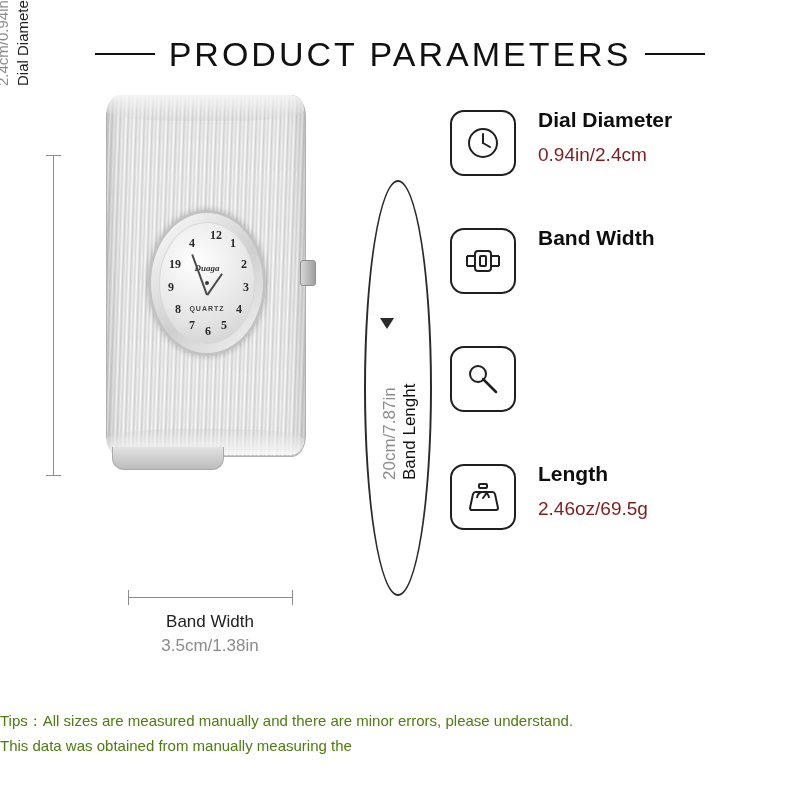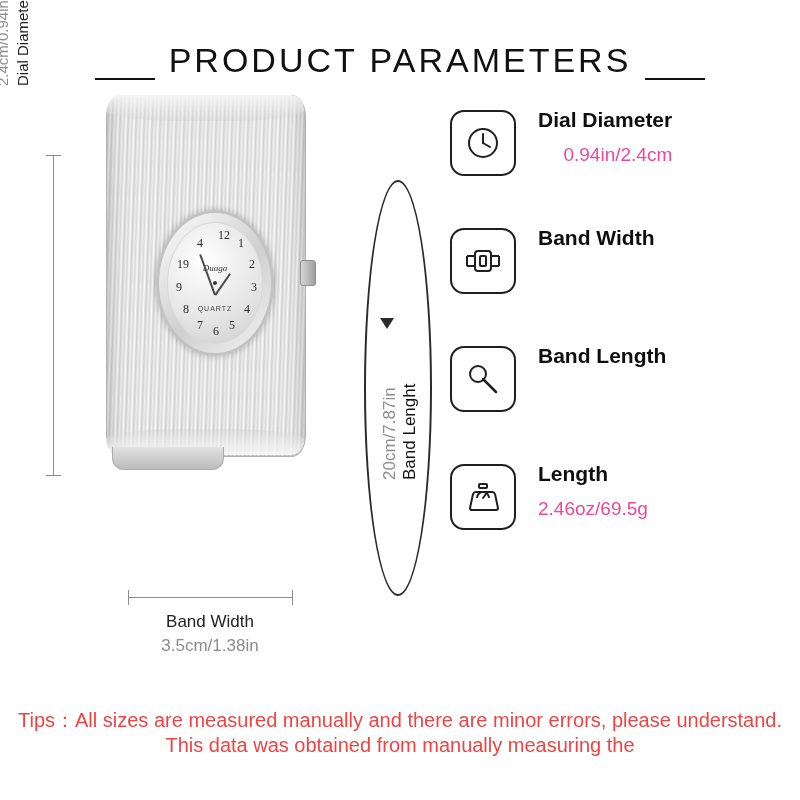--- a/index.html
+++ b/index.html
@@ -17,21 +17,21 @@
   }
 
   
   .header {
     position: absolute;
     top: 28px;
     left: 0;
     width: 800px;
     height: 52px;
     display: flex;
-    align-items: flex-end;
+    align-items: center;
     justify-content: center;
   }
   .header .rule {
     width: 60px;
     height: 2px;
     background: #111;
   }
   .header .title {
     font-size: 34px;
     letter-spacing: 3px;
@@ -133,28 +133,29 @@
     left: 200px;
     top: 165px;
     width: 14px;
     height: 24px;
     border-radius: 3px;
     background: linear-gradient(90deg, #d6d6d6, #9f9f9f);
     border: 1px solid #8f8f8f;
   }
   .dial-outer {
     position: absolute;
-    left: 56px;
+    left: 48px;
     top: 115px;
     width: 112px;
     height: 140px;
     border-radius: 50%;
     background: linear-gradient(135deg, #fdfdfd, #cfcfcf 55%, #f4f4f4);
     border: 3px solid #c2c2c2;
     box-shadow: 0 0 6px rgba(0,0,0,0.25);
+    font-weight: bold;
   }
   .dial-inner {
     position: absolute;
     left: 8px;
     top: 9px;
     right: 8px;
     bottom: 9px;
     border-radius: 50%;
     background: radial-gradient(circle at 38% 32%, #ffffff, #e4e4e4 60%, #cccccc);
     border: 1px solid #d8d8d8;
@@ -332,36 +333,35 @@
     padding-top: 4px;
   }
   .spec-label {
     font-size: 21px;
     font-weight: bold;
     color: #0e0e0e;
     white-space: nowrap;
   }
   .spec-value {
     font-size: 19px;
-    color: #ec4899;
+    color: #7f1d1d;
     margin-top: 12px;
     white-space: nowrap;
-    text-align: right;
   }
 
   
   .tips {
     position: absolute;
     left: 0;
     top: 708px;
     width: 800px;
-    text-align: center;
-    font-size: 20px;
+    text-align: left;
+    font-size: 15px;
     line-height: 25px;
-    color: #ef4444;
+    color: #4d7c0f;
   }
   .tips .line2, .tips .line3 { display: block; }
 </style>
 </head>
 <body>
 
 <div class="header">
   <span class="rule"></span>
   <h1 class="title">PRODUCT  PARAMETERS</h1>
   <span class="rule"></span>
@@ -458,21 +458,20 @@
 
   <div class="spec-row">
     <div class="spec-icon">
       <svg width="40" height="40" viewBox="0 0 40 40">
         <circle cx="15" cy="15" r="8" fill="none" stroke="#1f1f1f" stroke-width="2"></circle>
         <line x1="20" y1="20" x2="33" y2="33" stroke="#1f1f1f" stroke-width="2.5" stroke-linecap="round"></line>
         <line x1="7" y1="31" x2="31" y2="7" stroke="#1f1f1f" stroke-width="0"></line>
       </svg>
     </div>
     <div class="spec-text">
-      <div class="spec-label">Band Length</div>
     </div>
   </div>
 
   <div class="spec-row">
     <div class="spec-icon">
       <svg width="38" height="38" viewBox="0 0 38 38">
         <path d="M6 32 h26 a2 2 0 0 0 2-2 l-3-14 a3 3 0 0 0-3-2 H12 a3 3 0 0 0-3 2 L6 30 a2 2 0 0 0 2 2 z" fill="none" stroke="#1f1f1f" stroke-width="2"></path>
         <path d="M13 20 a6 6 0 0 1 12 0" fill="none" stroke="#1f1f1f" stroke-width="2"></path>
         <line x1="19" y1="20" x2="22" y2="16" stroke="#1f1f1f" stroke-width="2" stroke-linecap="round"></line>
         <rect x="15" y="6" width="8" height="4" rx="1" fill="none" stroke="#1f1f1f" stroke-width="2"></rect>

